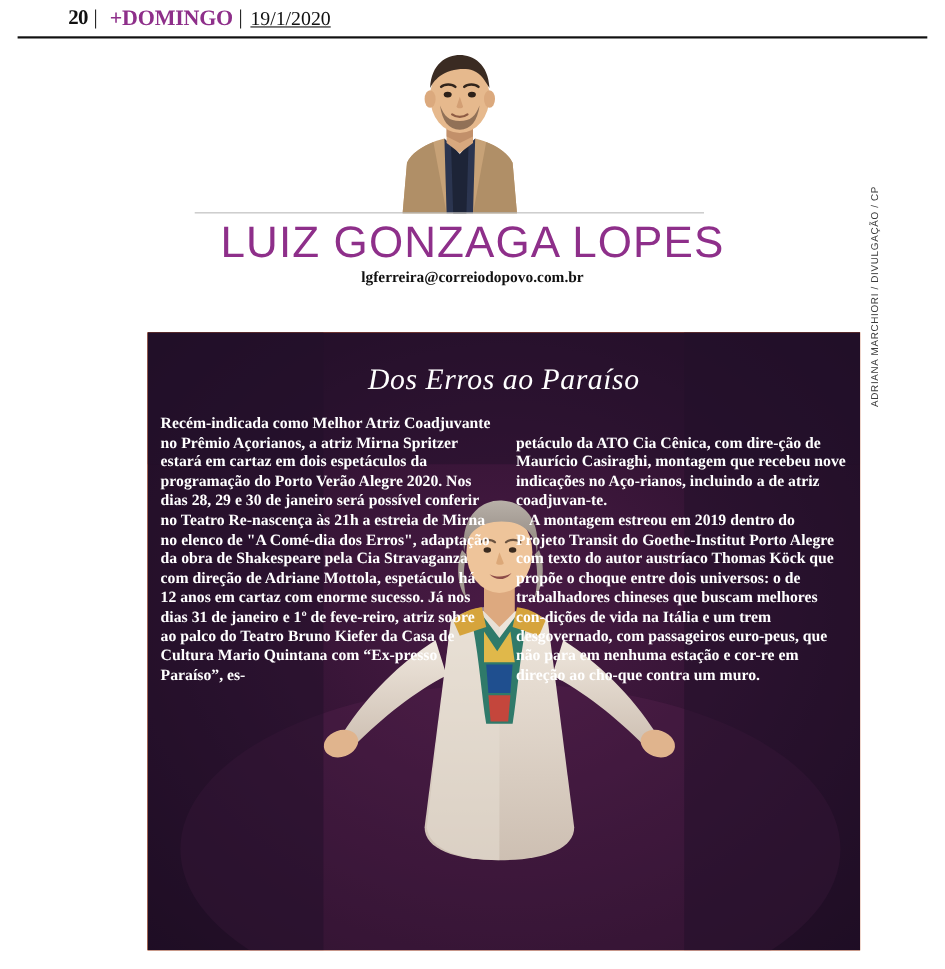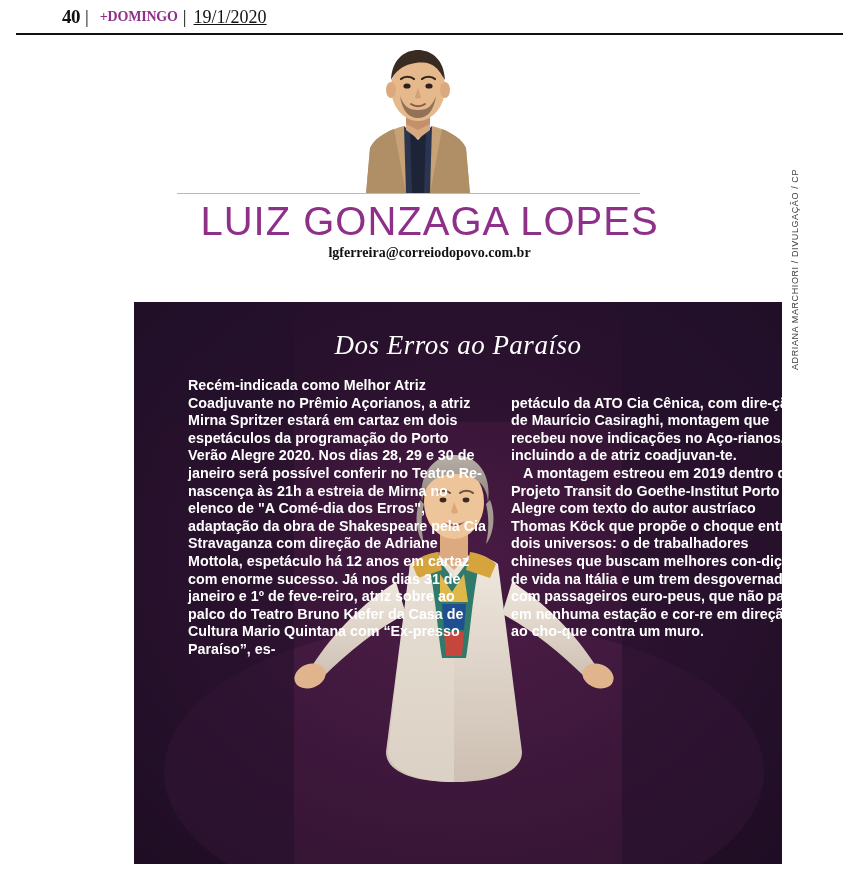--- a/index.html
+++ b/index.html
@@ -45,21 +45,21 @@
   .masthead .title {
     font-family: "Liberation Serif", serif;
     font-weight: bold;
     font-size: 19px;
     letter-spacing: -0.2px;
     color: #111;
   }
   .masthead .plus {
     font-family: "Liberation Serif", serif;
     font-weight: bold;
-    font-size: 14px;
+    font-size: 20px;
     letter-spacing: -0.2px;
     color: #8e2f8a;
     margin-left: 6px;
   }
   .masthead .date {
     font-family: "Liberation Serif", serif;
     font-size: 18px;
     color: #111;
     margin-left: 2px;
     text-decoration: underline;
@@ -139,27 +139,26 @@
     text-align: center;
     font-family: "Liberation Serif", serif;
     font-style: italic;
     font-size: 27px;
     color: #ffffff;
     letter-spacing: 0.5px;
   }
 
   .col {
     position: absolute;
-    font-family: Liberation Sans, sans-serif;
+    font-family: Liberation Serif, serif;
     font-weight: bold;
     font-size: 14.3px;
     line-height: 17.6px;
     color: #ffffff;
     white-space: pre-line;
-    margin-left: 42px;
   }
   .col-left {
     top: 75px;
     left: 12px;
     width: 300px;
   }
   .col-right {
     top: 75px;
     left: 335px;
     width: 300px;
@@ -177,21 +176,21 @@
     font-size: 9px;
     letter-spacing: 0.6px;
     color: #3a3a3a;
     white-space: nowrap;
   }
 </style>
 </head>
 <body>
 
 <div class="masthead">
-  <span class="pagenum">40</span>
+  <span class="pagenum">20</span>
   <span class="sep">|</span>
   <span class="plus">+DOMINGO</span>
   <span class="sep">|</span>
   <span class="date">19/1/2020</span>
 </div>
 <div class="rule-top"></div>
 
 <div class="photo-wrap">
   <svg class="photo-svg" width="200" height="150" viewBox="0 0 200 150">
 

